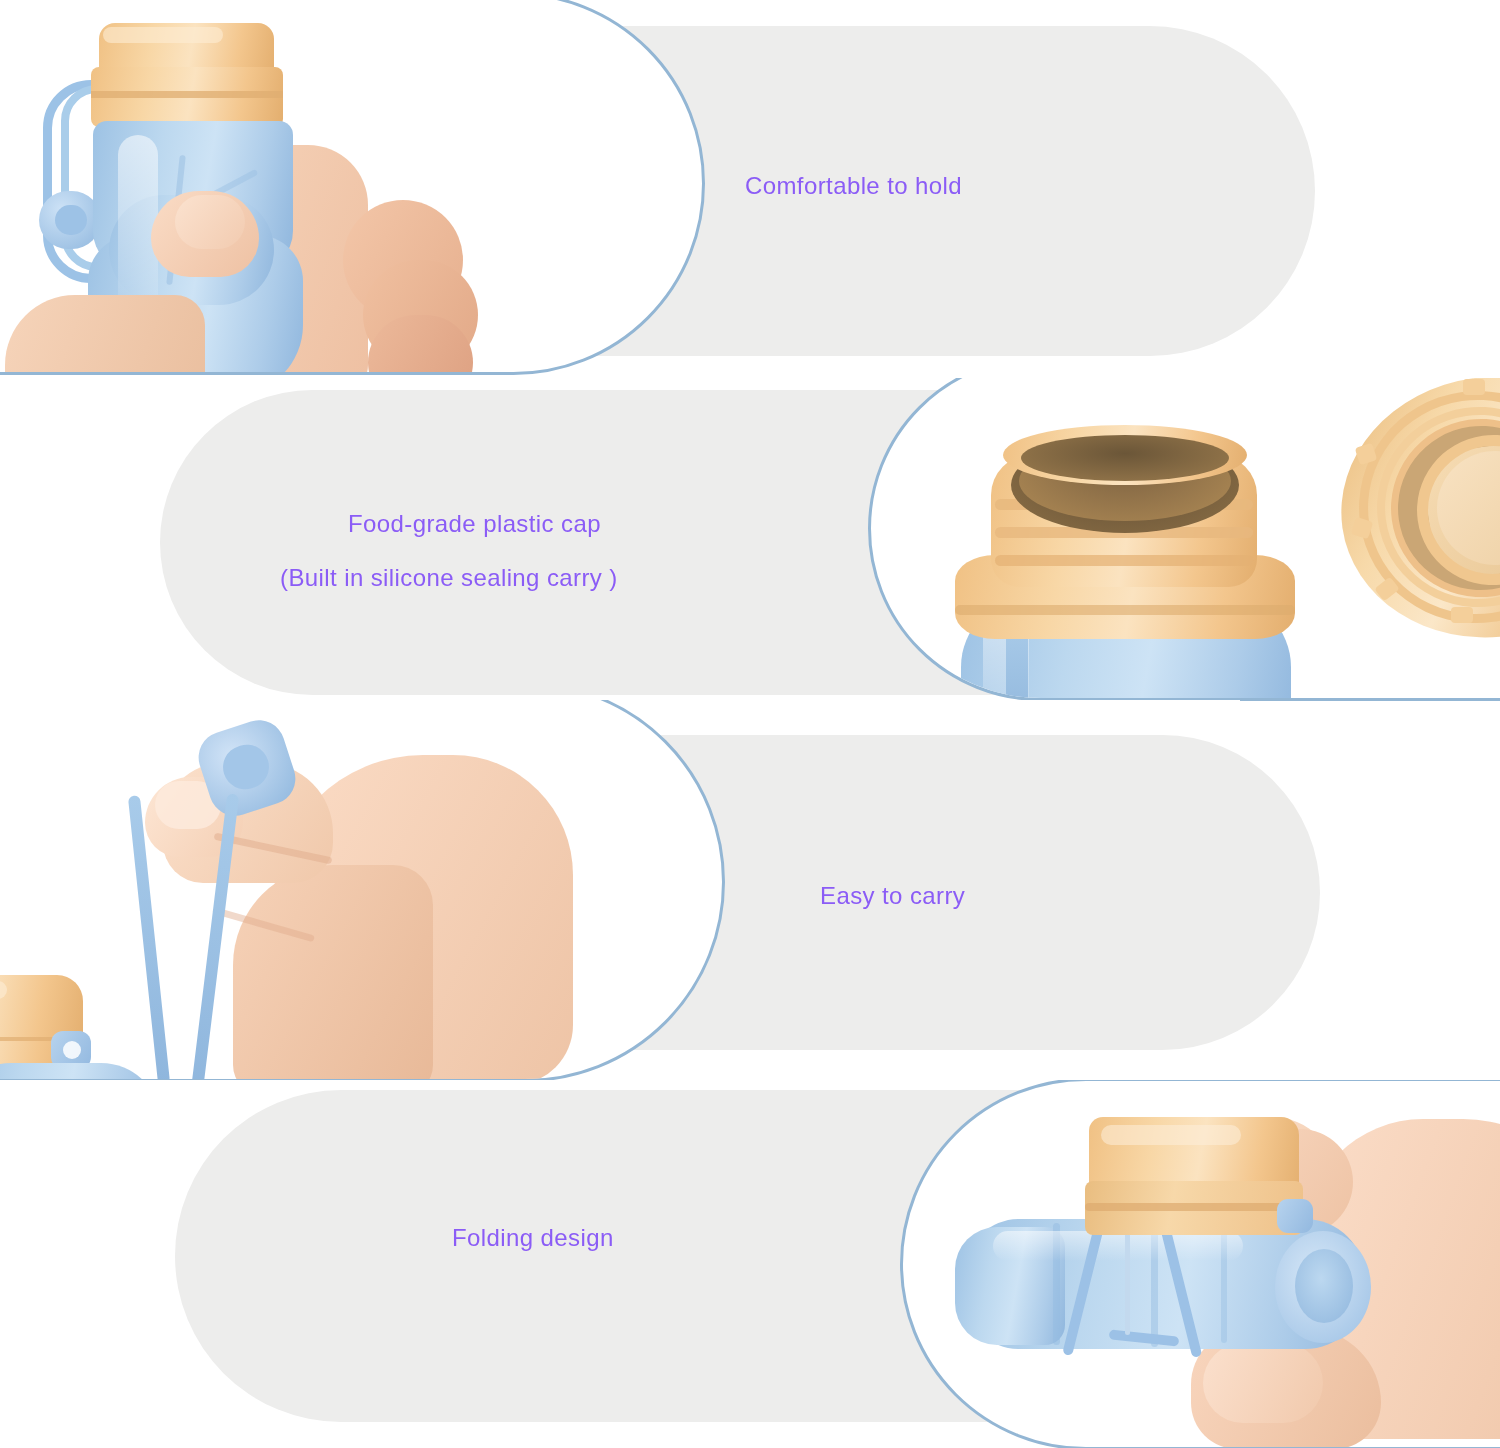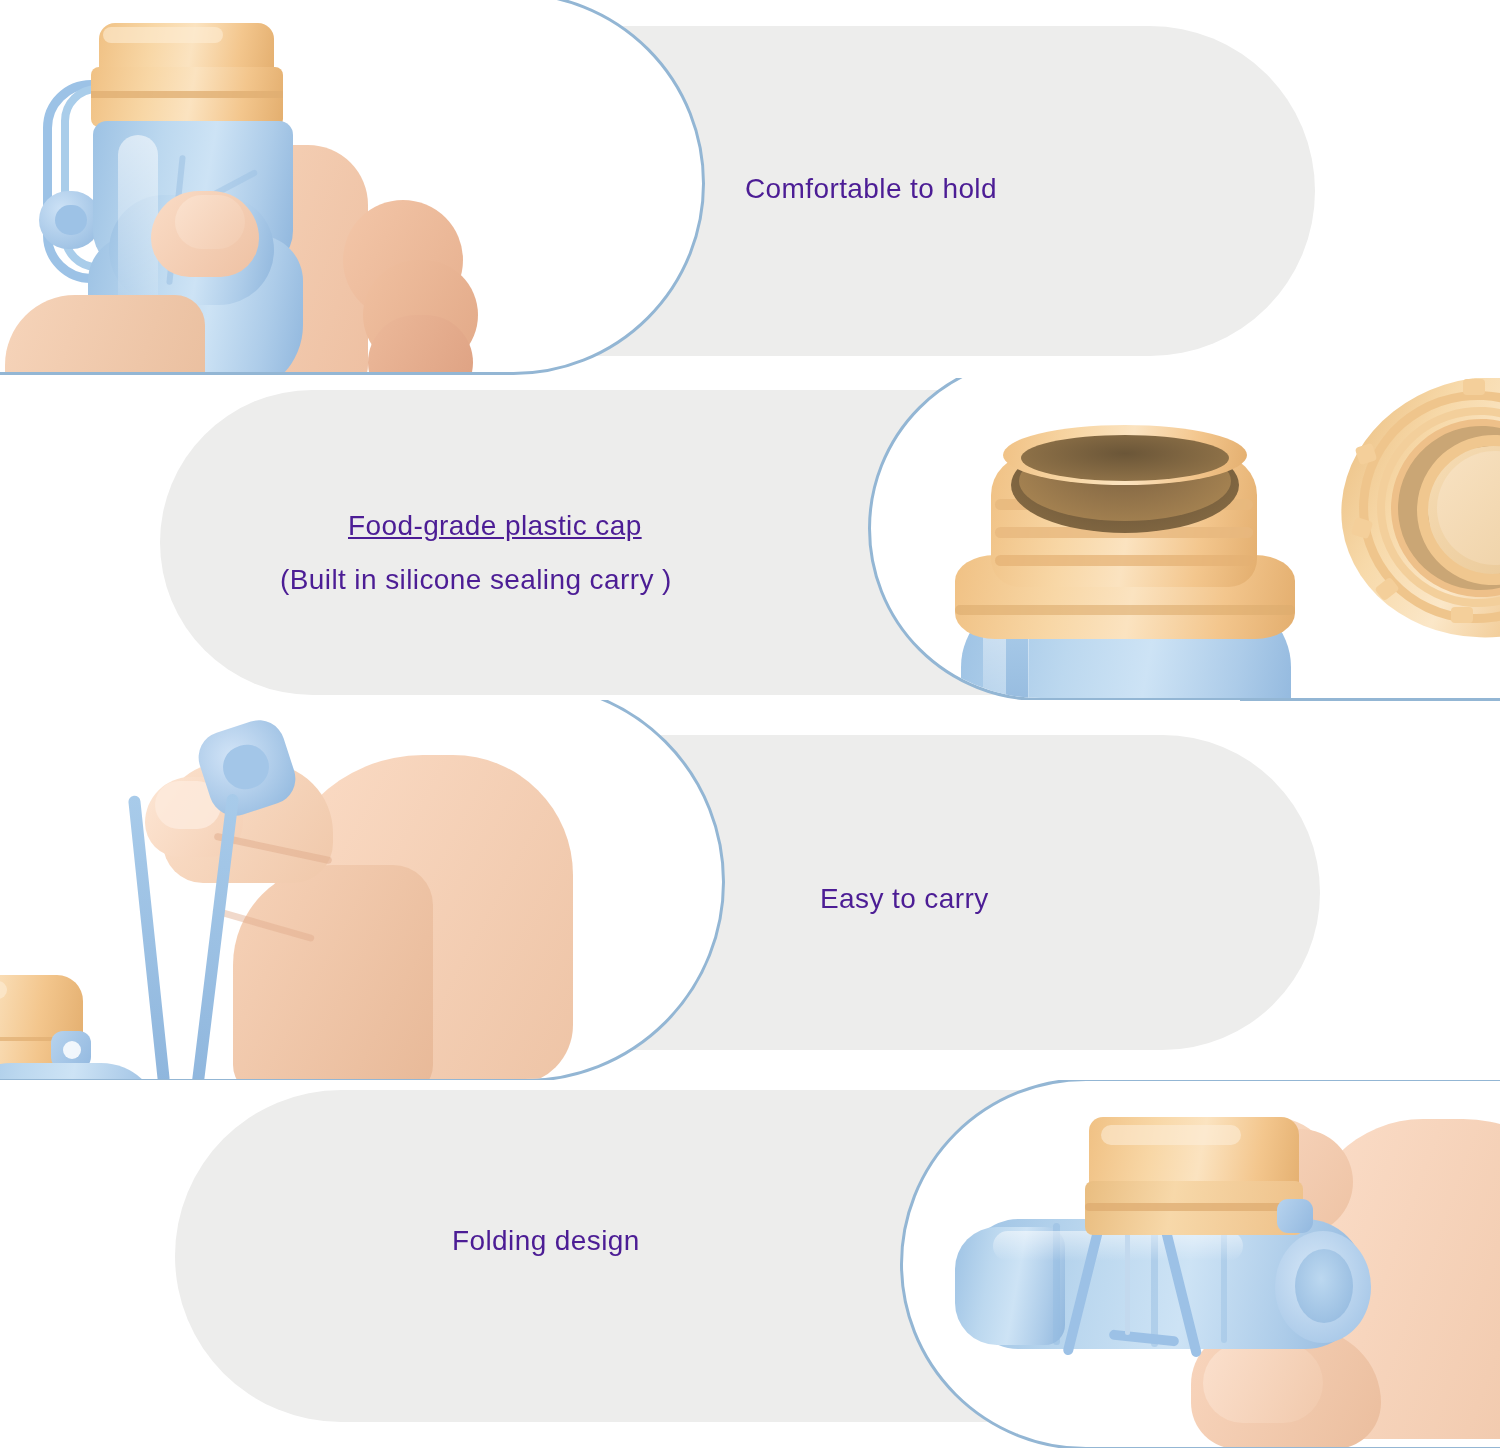--- a/index.html
+++ b/index.html
@@ -35,22 +35,22 @@
 
   
   .rule{
     position:absolute;
     height:3px;
     background:#93b6d4;
   }
 
   .caption{
     position:absolute;
-    color:#4c1d95;
-    font-size:28px;
+    color:#8b5cf6;
+    font-size:24px;
     line-height:1.34;
     letter-spacing:.4px;
     white-space:pre;
   }
   .caption.two-line{line-height:1.30;}
 
   
   .photo{position:absolute;left:0;top:0;width:100%;height:100%;}
   .sq{position:absolute;}
 
@@ -241,20 +241,20 @@
         <div class="sq" style="left:182px;top:122px;width:218px;height:8px;background:#ddaa6d;opacity:.7;border-radius:5px;"></div>
         <div class="sq" style="left:198px;top:44px;width:140px;height:20px;border-radius:12px;background:#fdefda;opacity:.55;"></div>
 
         <div class="sq" style="left:374px;top:118px;width:36px;height:34px;border-radius:11px;background:linear-gradient(120deg,#b7d3ee,#92b8df);"></div>
       </div>
     </div>
   </div>
 
   <div class="caption" style="left:745px;top:170px;">Comfortable to hold</div>
 
-  <div class="caption two-line" style="left:348px;top:508px;text-decoration:underline;">Food-grade plastic cap</div>
+  <div class="caption two-line" style="left:348px;top:508px;">Food-grade plastic cap</div>
   <div class="caption two-line" style="left:280px;top:562px;">(Built in silicone sealing carry )</div>
 
   <div class="caption" style="left:452px;top:1222px;">Folding design</div>
 
   <div class="caption" style="left:820px;top:880px;">Easy to carry</div>
 
 </div>
 
 </body></html>

